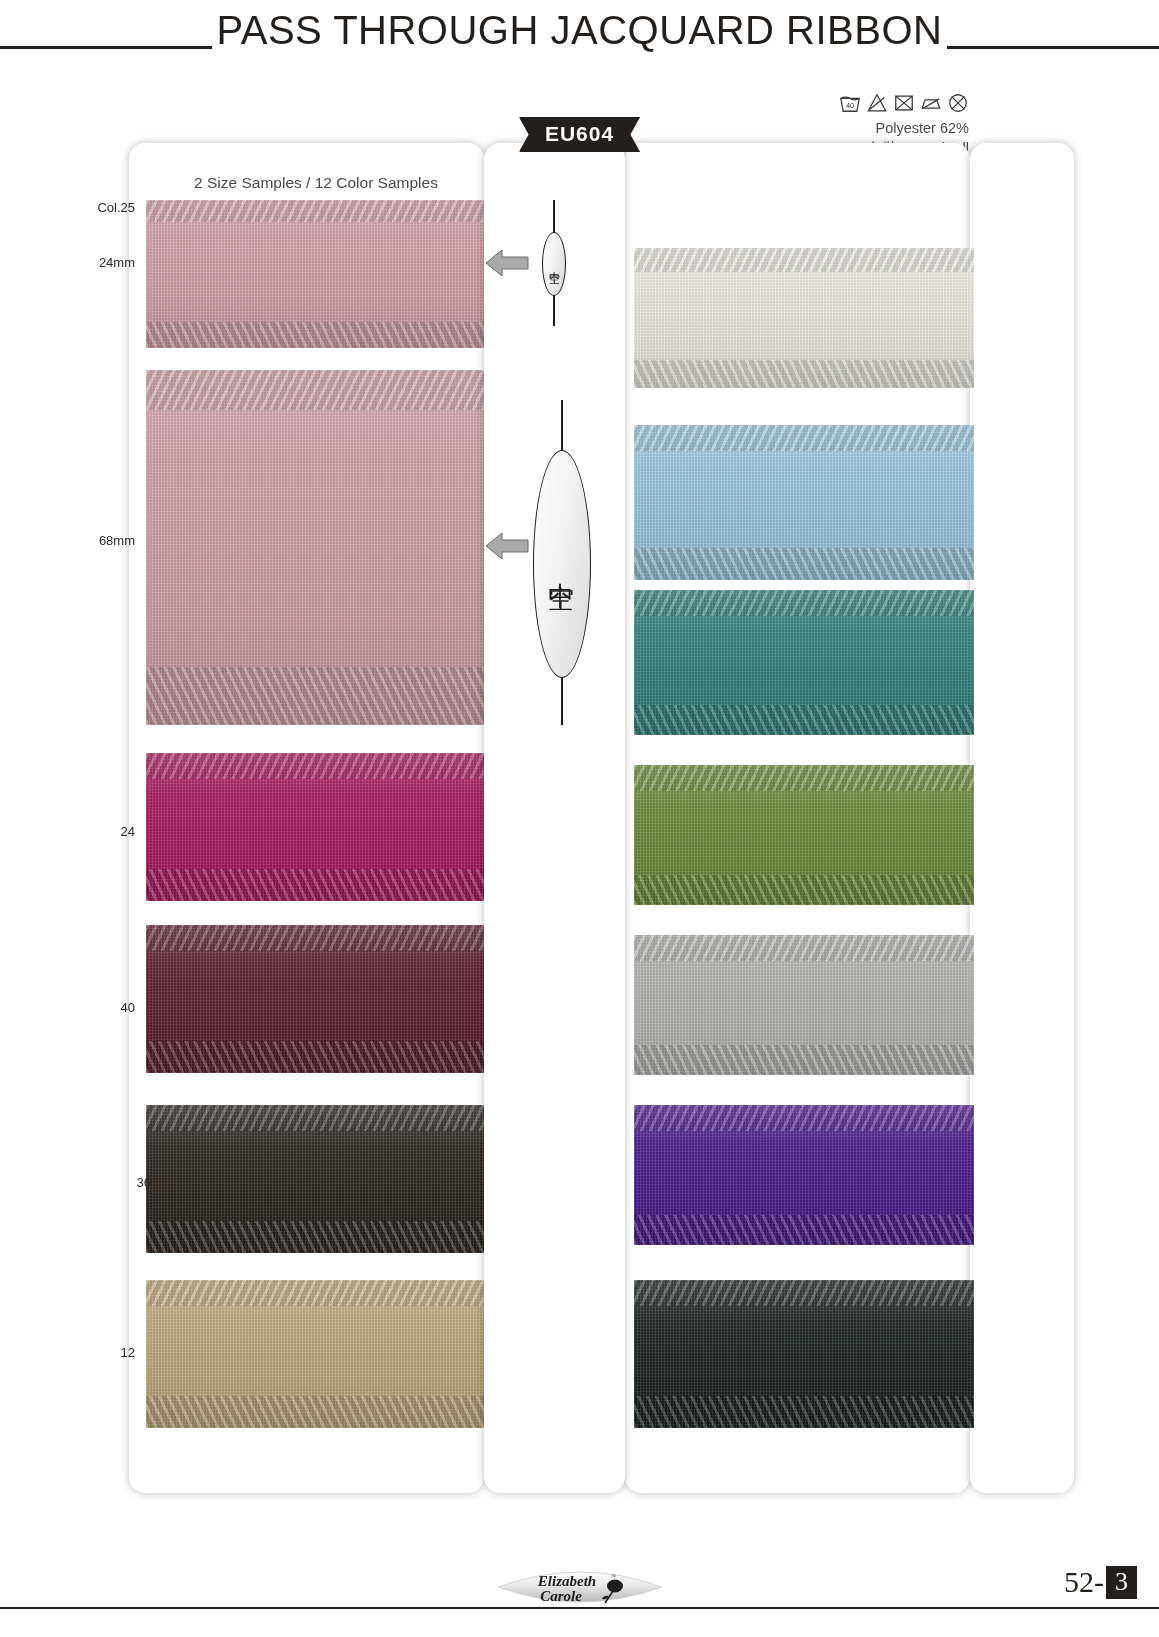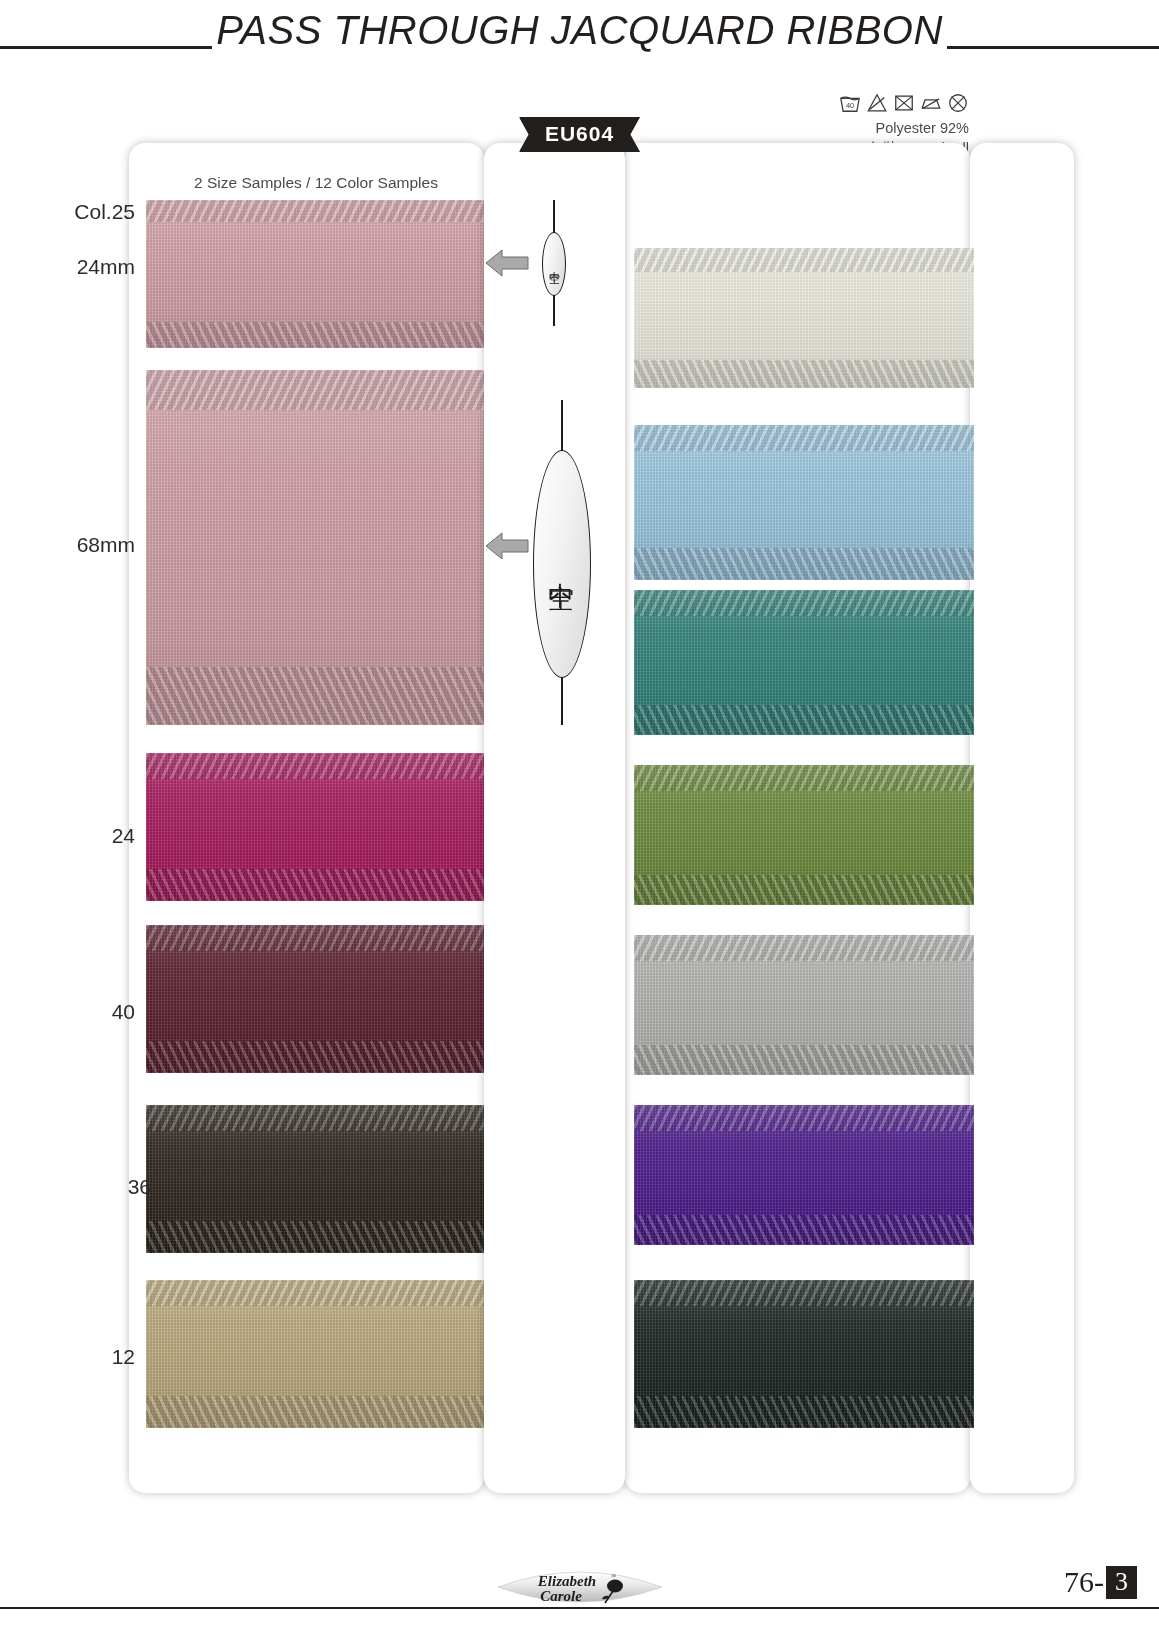--- a/index.html
+++ b/index.html
@@ -14,21 +14,20 @@
     font-family: "Liberation Sans", sans-serif;
     overflow: hidden;
   }
 
   
   #header {
     position: absolute;
     top: 0; left: 0;
     width: 1159px;
     height: 90px;
-    font-style: italic;
   }
   #title-rule-left, #title-rule-right {
     position: absolute;
     top: 46px;
     height: 3px;
     background: #231f1c;
   }
   #title-rule-left  { left: 0px;   width: 212px; }
   #title-rule-right { right: 0px;  width: 212px; }
   #main-title {
@@ -133,21 +132,21 @@
   .swatch .chev-bot { bottom: 0; transform: scaleY(-1); }
   .swatch .glow {
     position: absolute;
     inset: 0;
     background: linear-gradient(180deg, rgba(255,255,255,0.16) 0%, rgba(255,255,255,0.04) 28%, rgba(0,0,0,0.03) 72%, rgba(0,0,0,0.10) 100%);
   }
 
   
   .col-label {
     position: absolute;
-    font-size: 21px;
+    font-size: 13px;
     color: #2b2b2b;
     z-index: 12;
     white-space: nowrap;
   }
   .label-left  { text-align: right; }
   .label-right { text-align: left; }
 
   
   .hollow {
     position: absolute;
@@ -249,21 +248,21 @@
     <svg class="care-icon" viewBox="0 0 24 24">
       <path d="M2.5 17.5 L5.5 8.5 L18 8.5 L21.5 17.5 Z" fill="none" stroke="#3a3a3a" stroke-width="1.4"></path>
       <line x1="3" y1="18" x2="21" y2="7.5" stroke="#3a3a3a" stroke-width="1.4"></line>
     </svg>
     <svg class="care-icon" viewBox="0 0 24 24">
       <circle cx="12" cy="12" r="9" fill="none" stroke="#3a3a3a" stroke-width="1.4"></circle>
       <line x1="5" y1="19" x2="19" y2="5" stroke="#3a3a3a" stroke-width="1.4"></line>
       <line x1="5" y1="5" x2="19" y2="19" stroke="#3a3a3a" stroke-width="1.4"></line>
     </svg>
   </div>
-  <div class="spec-line">Polyester 92%</div>
+  <div class="spec-line">Polyester 62%</div>
   <div class="spec-line">UNIT包裝：25M/Roll</div>
 </div>
 
 <div id="code-badge">EU604</div>
 
 <div class="card" id="card-left"></div>
 <div class="card" id="card-center"></div>
 <div class="card" id="card-right"></div>
 <div class="card" id="card-far"></div>
 
@@ -424,15 +423,15 @@
   <text x="116" y="17" font-family="Liberation Serif, serif" font-size="7" fill="#1d1d1d">®</text>
   <text x="66" y="40" font-family="Liberation Serif, serif" font-style="italic" font-weight="bold" font-size="15" text-anchor="middle" fill="#1d1d1d">Carole</text>
   <g transform="translate(112,20)">
     <ellipse cx="8" cy="5" rx="8" ry="6.5" fill="#1d1d1d"></ellipse>
     <path d="M6 10 L-2 22" stroke="#1d1d1d" stroke-width="1.6" fill="none"></path>
     <path d="M2 15 Q-3 14 -5 18 Q0 19 2 15 Z" fill="#1d1d1d"></path>
   </g>
 </svg>
 
 <div id="page-number">
-  <span>76-</span>
+  <span>52-</span>
     <span id="page-number-boxed">3</span>
 </div>
 
 </body></html>

